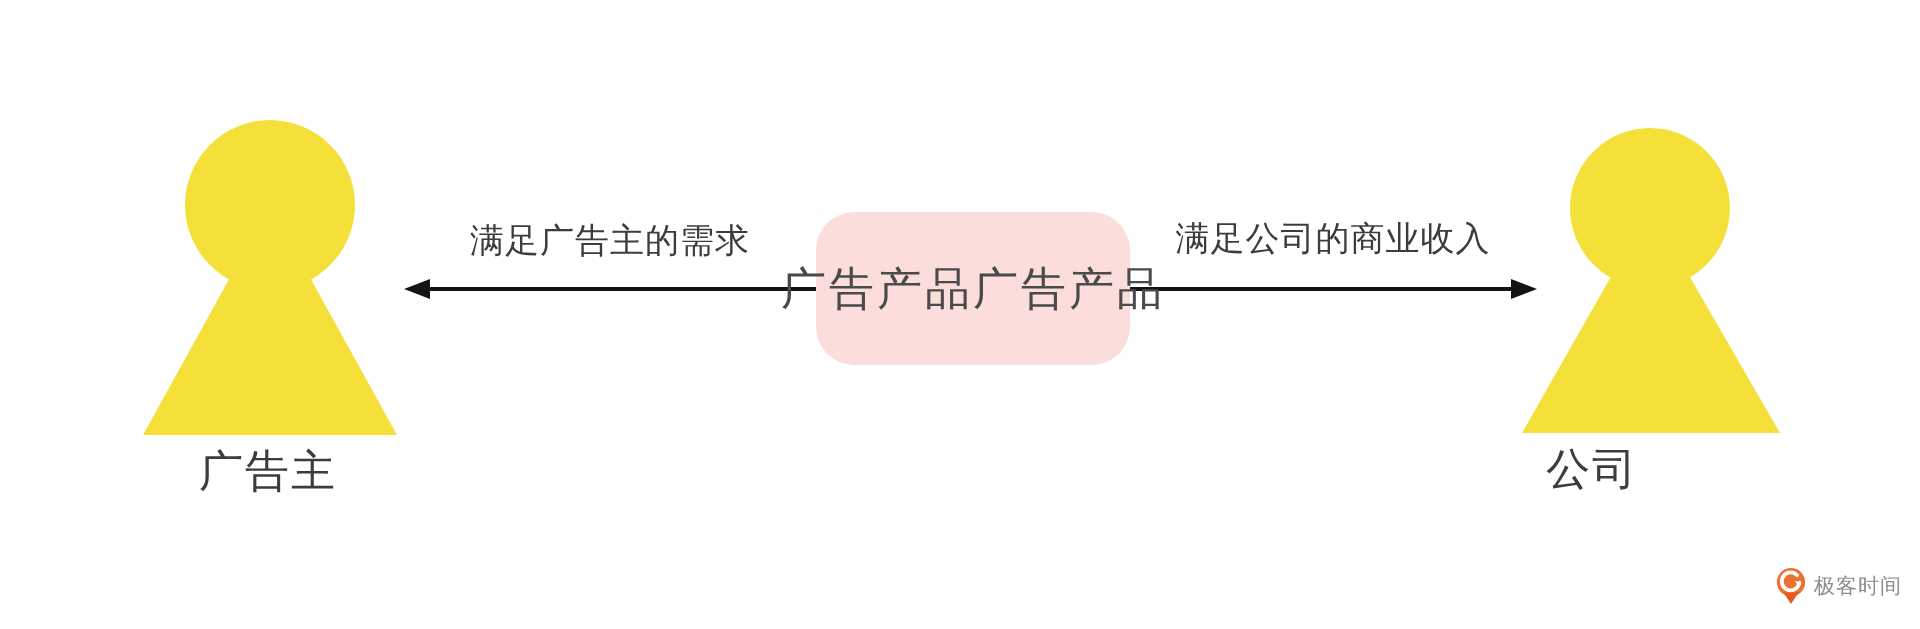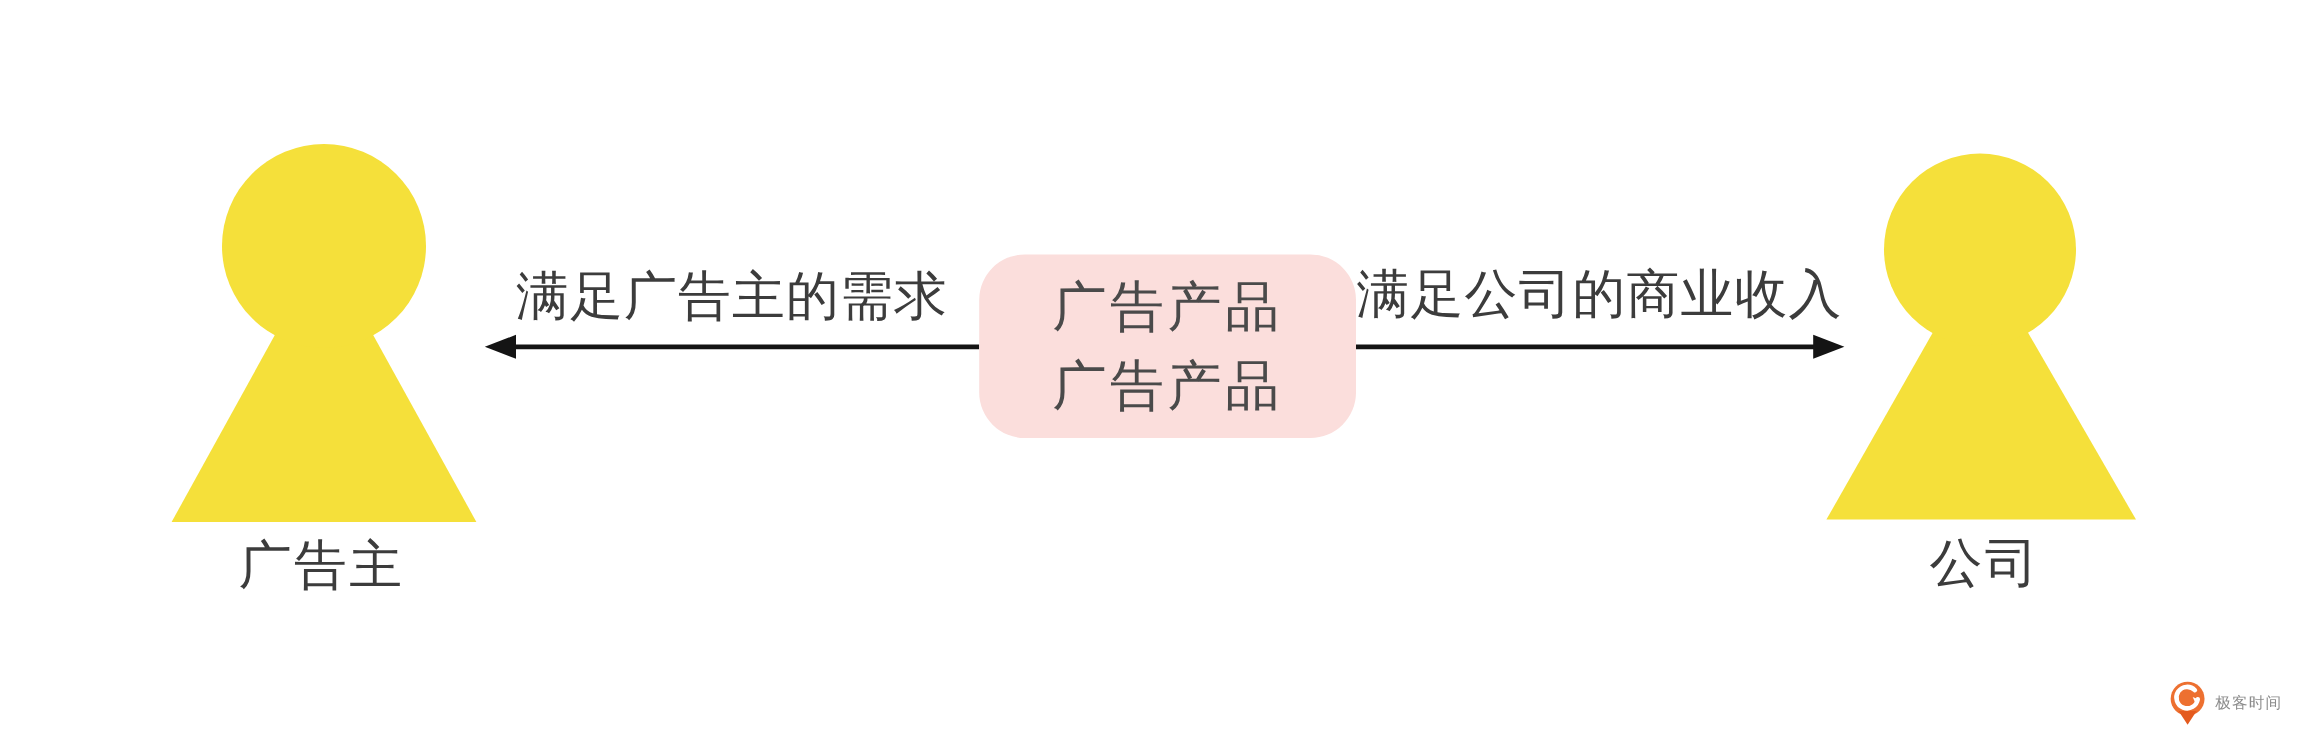--- a/index.html
+++ b/index.html
@@ -25,55 +25,55 @@
     position: absolute;
     transform: translateX(-50%);
     font-size: 44px;
     color: var(--label_text, #3c3c3c);
     white-space: nowrap;
     letter-spacing: 2px;
   }
   .arrow-label {
     position: absolute;
     transform: translateX(-50%);
-    font-size: 44px;
+    font-size: 34px;
     color: var(--label_text, #3c3c3c);
     white-space: nowrap;
     letter-spacing: 1px;
   }
   .center-box {
     position: absolute;
     left: 816px;
     top: 212px;
     width: 314px;
     height: 153px;
     background: var(--box_pink, #fbdedc);
     border-radius: 38px;
     display: flex;
-    flex-direction: column;
+    flex-direction: row;
     align-items: center;
     justify-content: center;
     line-height: 1.45;
   }
   .center-box span {
     font-size: 45px;
     color: var(--box_text, #4a4a4a);
     letter-spacing: 3px;
     white-space: nowrap;
   }
   .logo {
     position: absolute;
     right: 18px;
     bottom: 24px;
     display: flex;
     align-items: center;
     gap: 7px;
   }
   .logo-text {
-    font-size: 13px;
+    font-size: 21px;
     color: var(--logo_text_gray, #8c8c8c);
     letter-spacing: 1px;
     white-space: nowrap;
   }
 </style>
 </head>
 <body>
 
 <div class="canvas">
 
@@ -102,21 +102,21 @@
 
   <div class="center-box">
     <span>广告产品</span>
     <span>广告产品</span>
   </div>
 
   <div class="arrow-label" style="left:610px; top:218px;">满足广告主的需求</div>
   <div class="arrow-label" style="left:1333px; top:216px;">满足公司的商业收入</div>
 
   <div class="figure-label" style="left:268px; top:442px;">广告主</div>
-  <div class="figure-label" style="left:1654px; top:440px;">公司</div>
+  <div class="figure-label" style="left:1592px; top:440px;">公司</div>
 
   <div class="logo">
     <svg width="32" height="38" viewBox="0 0 34 40" aria-hidden="true">
       <circle cx="17" cy="16" r="15" style="fill:var(--logo_orange,#ED7030)"></circle>
       <path d="M9 27 L17 39 L25 27 Z" style="fill:var(--logo_orange_dark,#E45A1E)"></path>
       <path d="M23.5 8.5 a9.5 9.5 0 1 0 2.5 8" fill="none" stroke="#ffffff" stroke-width="4" stroke-linecap="round"></path>
       <polygon points="27.5,17 21.5,14.5 25,22.5" fill="#ffffff"></polygon>
     </svg>
     <span class="logo-text">极客时间</span>
   </div>

